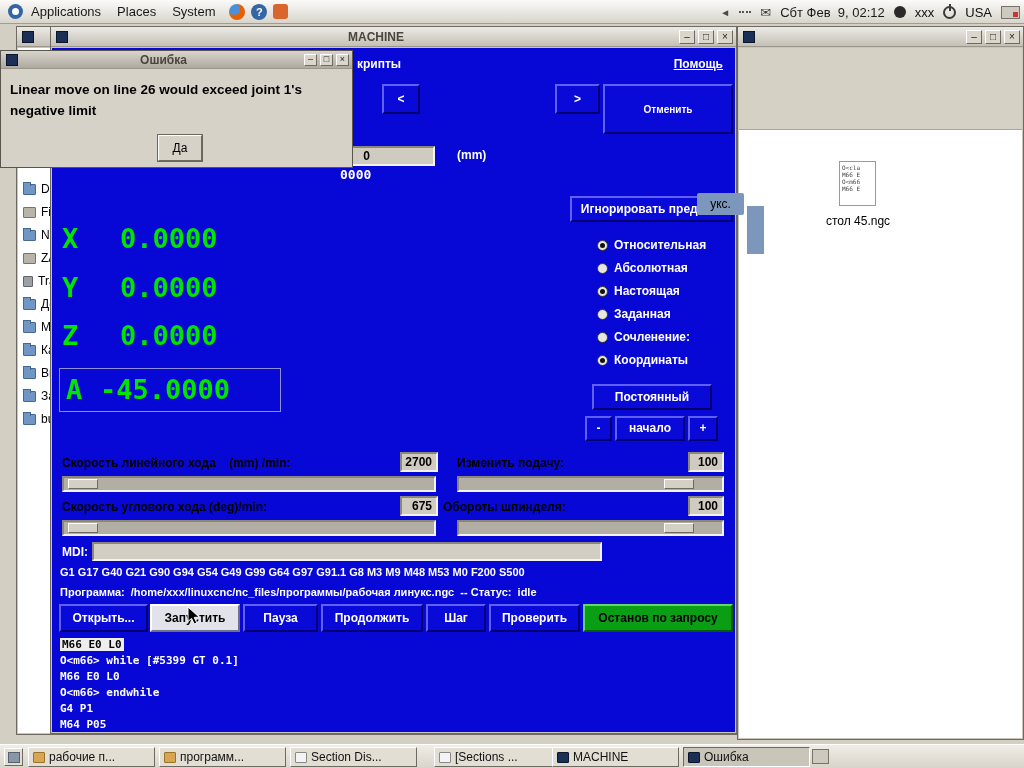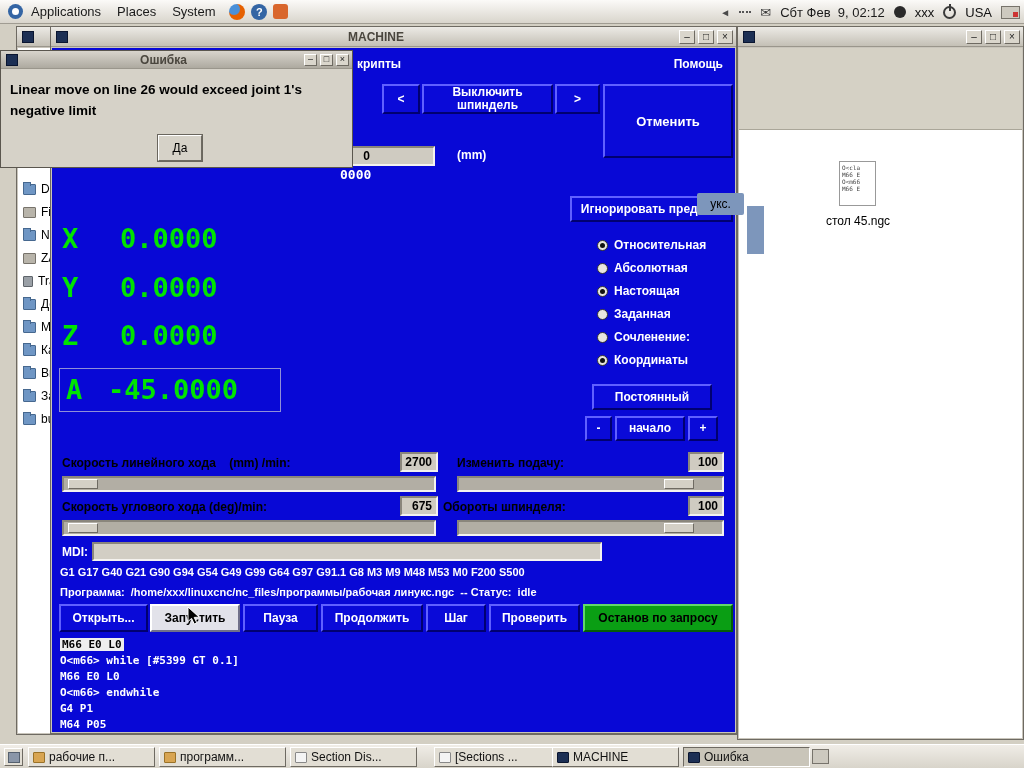--- a/index.html
+++ b/index.html
@@ -65,21 +65,21 @@
 .bbtn.dim{color:#a6a6d8}
 .bbtn.hl{background:#e2e2ea;color:#000;border-color:#fff #70708a #70708a #fff}
 .bbtn.green{background:#0a9e14;color:#000000;border-color:#62d86a #045c08 #045c08 #62d86a}
 .valbox{position:absolute;background:#cfcbc1;border:2px solid;border-color:#8a867c #f4f2ee #f4f2ee #8a867c;color:#000;font-weight:bold;font-size:12px;display:flex;align-items:center;justify-content:flex-end;padding-right:4px}
 .slabel{position:absolute;color:#000;font-weight:bold;font-size:12px;white-space:pre}
 .track{position:absolute;height:16px;background:#b2aea4;border:2px solid;border-color:#8a867c #f4f2ee #f4f2ee #8a867c}
 .handle{position:absolute;top:1px;height:10px;width:30px;background:#d4d0c6;border:1px solid;border-color:#fff #6e6a62 #6e6a62 #fff}
 .dro-row{position:absolute;display:flex;font-family:"DejaVu Sans Mono",monospace;font-weight:bold;font-size:27px;color:#00e400;line-height:30px}
 .dro-axis{width:26px}
 .dro-val{margin-left:32px}
-.dro-row.boxed .dro-val{margin-left:16px}
+.dro-row.boxed .dro-val{margin-left:8px}
 #dro-a-box{position:absolute;left:7px;top:320px;width:222px;height:44px;border:1px solid #8f8fd8}
 .radio-row{position:absolute;left:545px;display:flex;align-items:center;gap:6px;height:18px}
 .radio{width:11px;height:11px;border-radius:50%;background:#e8e6e0;border:1px solid #333;position:relative;flex:none}
 .radio.on::after{content:"";position:absolute;left:2px;top:2px;width:5px;height:5px;border-radius:50%;background:#111}
 .radio-label{color:#fff;font-weight:bold;font-size:12px;white-space:nowrap}
 #mdi-input{position:absolute;left:40px;top:494px;width:510px;height:19px;background:#d2cec4;border:2px solid;border-color:#8a867c #f4f2ee #f4f2ee #8a867c;font-size:12px;padding:0 3px}
 .codeline{position:absolute;left:8px;font-family:"DejaVu Sans Mono",monospace;font-weight:bold;font-size:11px;color:#fff;white-space:pre}
 .codeline.selected span{background:#eee;color:#000;padding:0 2px}
 .statusline{position:absolute;left:8px;color:#fff;font-weight:bold;font-size:11px;white-space:pre}
 
@@ -209,26 +209,25 @@
   <div class="titlebar">
     <span class="win-icon"></span>
     <span class="title">MACHINE</span>
     <span class="win-btn">–</span>
     <span class="win-btn">□</span>
     <span class="win-btn">×</span>
   </div>
   <div id="machine-body">
 
     <span class="mi" style="left:305px;top:9px">крипты</span>
-    <span class="mi" style="right:12px;top:9px;">Помощь</span>
+    <span class="mi" style="right:12px;top:9px;text-decoration:underline">Помощь</span>
 
     <div class="bbtn" style="left:330px;top:36px;width:38px;height:30px">&lt;</div>
-    <div class="bbtn" style="left:370px;top:36px;width:131px;height:30px">Выключить шпиндель</div>
     <div class="bbtn" style="left:503px;top:36px;width:45px;height:30px">&gt;</div>
-    <div class="bbtn" style="left:551px;top:36px;width:130px;height:74px;font-size:13px">Отменить</div>
+    <div class="bbtn" style="left:551px;top:36px;width:130px;height:50px;font-size:10px">Отменить</div>
 
     <div class="valbox" style="left:250px;top:98px;width:133px;height:20px;justify-content:center">0</div>
     <span class="mi" style="left:405px;top:100px">(mm)</span>
     <span class="mi" style="left:288px;top:119px;font-family:'DejaVu Sans Mono',monospace;font-size:13px">0000</span>
 
     <div class="bbtn" style="left:518px;top:148px;width:163px;height:26px">Игнорировать пределы</div>
 
     <div class="dro-row" style="left:10px;top:176px">
       <span class="dro-axis">X</span>
         <span class="dro-val">0.0000</span>

